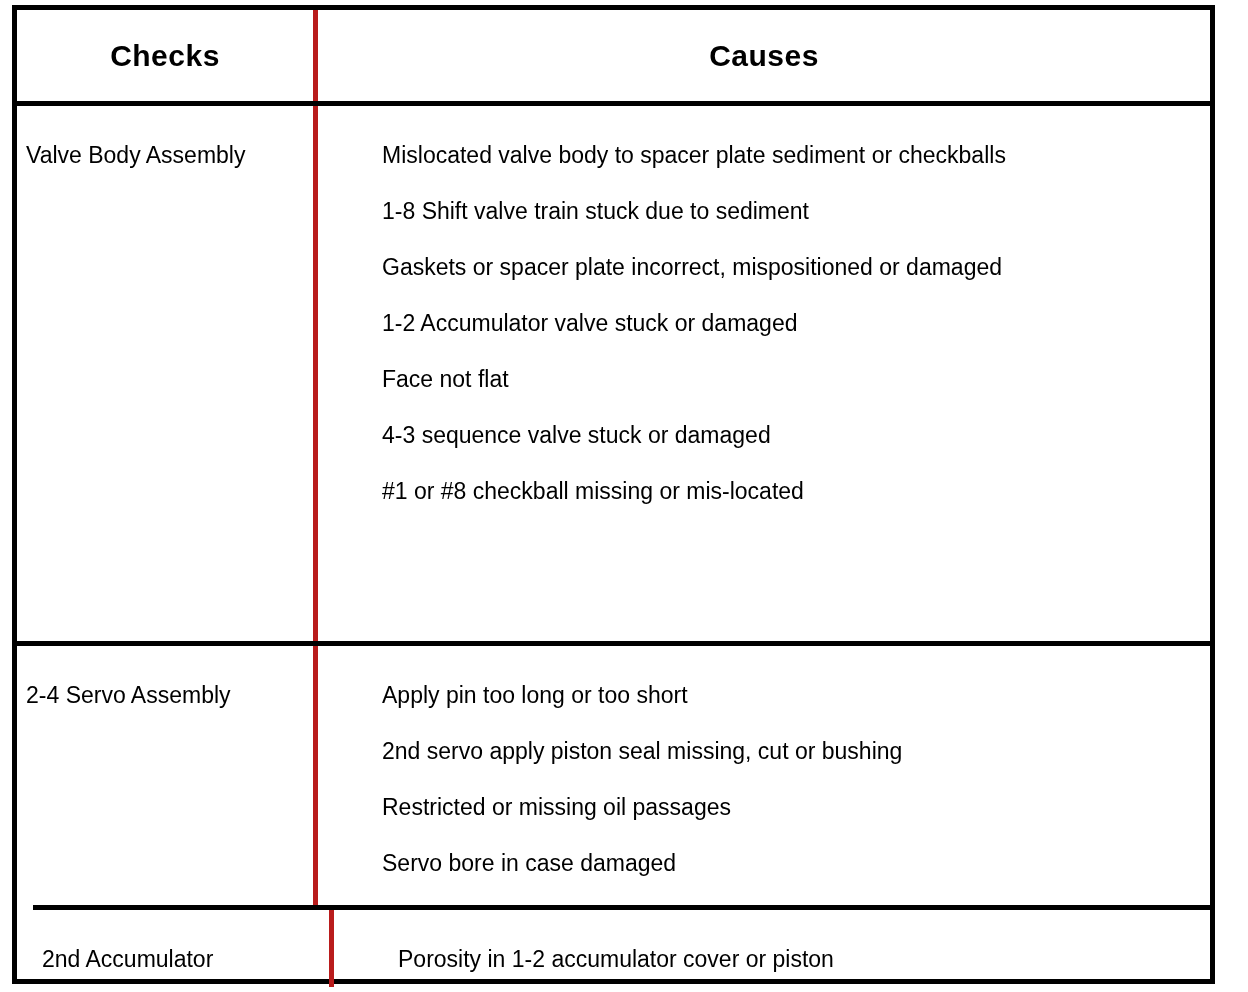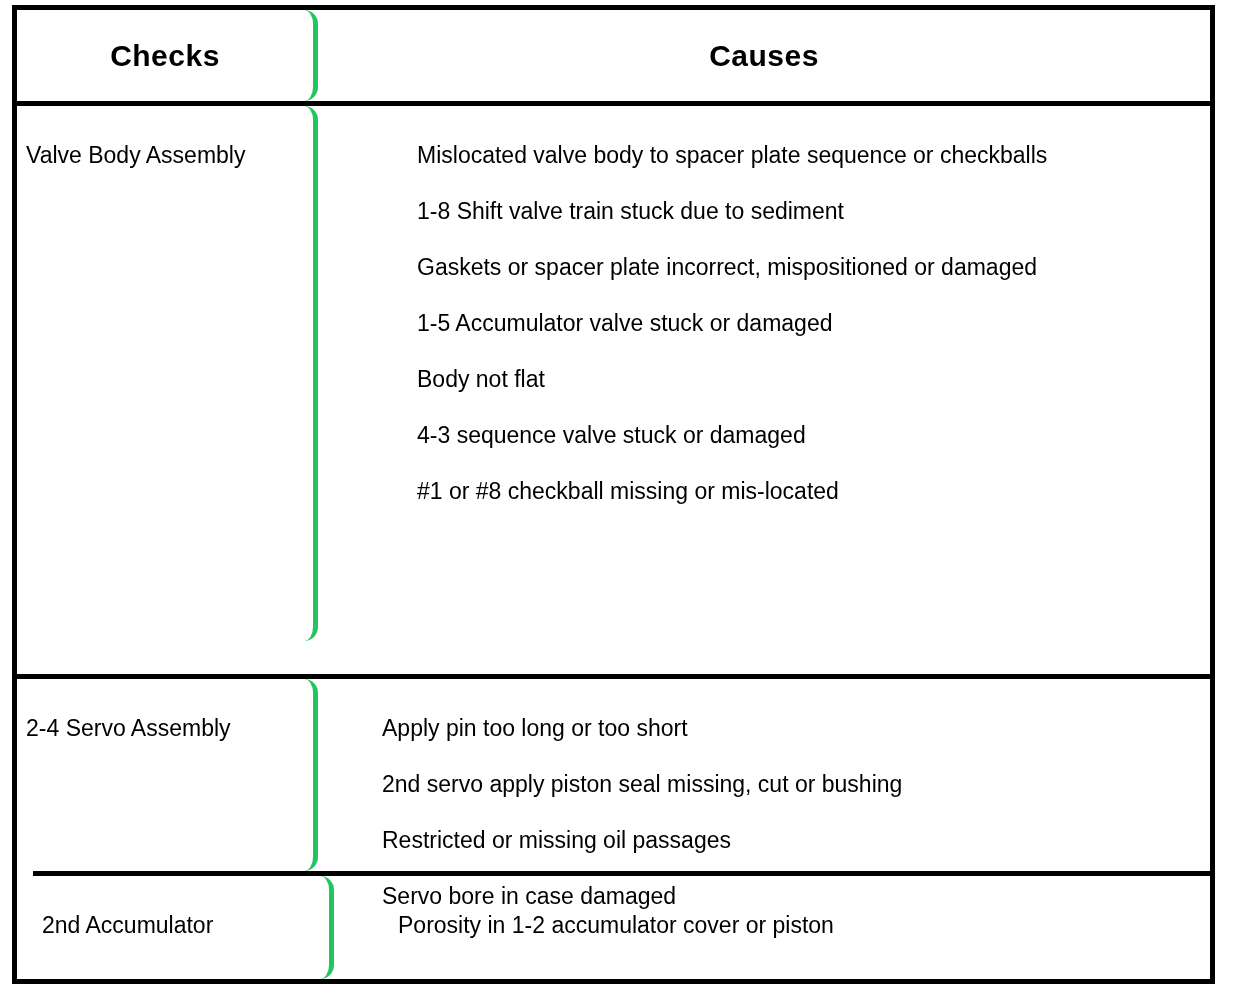--- a/index.html
+++ b/index.html
@@ -32,31 +32,30 @@
     display: flex;
     box-sizing: border-box;
     flex-shrink: 0;
   }
   .header-row {
     height: 91px;
   }
   .body-row {
     border-top: 5px solid #000000;
   }
-  .row-0 { height: 540px; gap: 35px; }
-  .row-1 { height: 197px; margin-top: 33px; }
+  .row-0 { height: 540px; }
+  .row-1 { height: 264px; }
   .row-2 { flex: 1; margin-left: 16px; }
   .cell {
     box-sizing: border-box;
   }
   .checks-cell {
     width: 301px;
     flex-shrink: 0;
-    border-right: 5px solid #22c55e;
-    border-radius: 14px;
+    border-right: 5px solid #b91c1c;
   }
   .causes-cell {
     flex: 1;
   }
   .header-cell {
     display: flex;
     align-items: center;
     justify-content: center;
     font-size: 30px;
     font-weight: bold;
@@ -90,25 +89,25 @@
     <div class="row header-row">
       <div class="cell checks-cell header-cell">Checks</div>
       <div class="cell causes-cell header-cell">Causes</div>
     </div>
 
   <div class="row body-row row-0">
         <div class="cell checks-cell body-checks">
           <div class="check-label">Valve Body Assembly</div>
         </div>
         <div class="cell causes-cell body-causes">
-          <div class="cause-line">Mislocated valve body to spacer plate sequence or checkballs</div>
+          <div class="cause-line">Mislocated valve body to spacer plate sediment or checkballs</div>
           <div class="cause-line">1-8 Shift valve train stuck due to sediment</div>
           <div class="cause-line">Gaskets or spacer plate incorrect, mispositioned or damaged</div>
-          <div class="cause-line">1-5 Accumulator valve stuck or damaged</div>
-          <div class="cause-line">Body not flat</div>
+          <div class="cause-line">1-2 Accumulator valve stuck or damaged</div>
+          <div class="cause-line">Face not flat</div>
           <div class="cause-line">4-3 sequence valve stuck or damaged</div>
           <div class="cause-line">#1 or #8 checkball missing or mis-located</div>
         </div>
       </div>
       <div class="row body-row row-1">
         <div class="cell checks-cell body-checks">
           <div class="check-label">2-4 Servo Assembly</div>
         </div>
         <div class="cell causes-cell body-causes">
           <div class="cause-line">Apply pin too long or too short</div>

